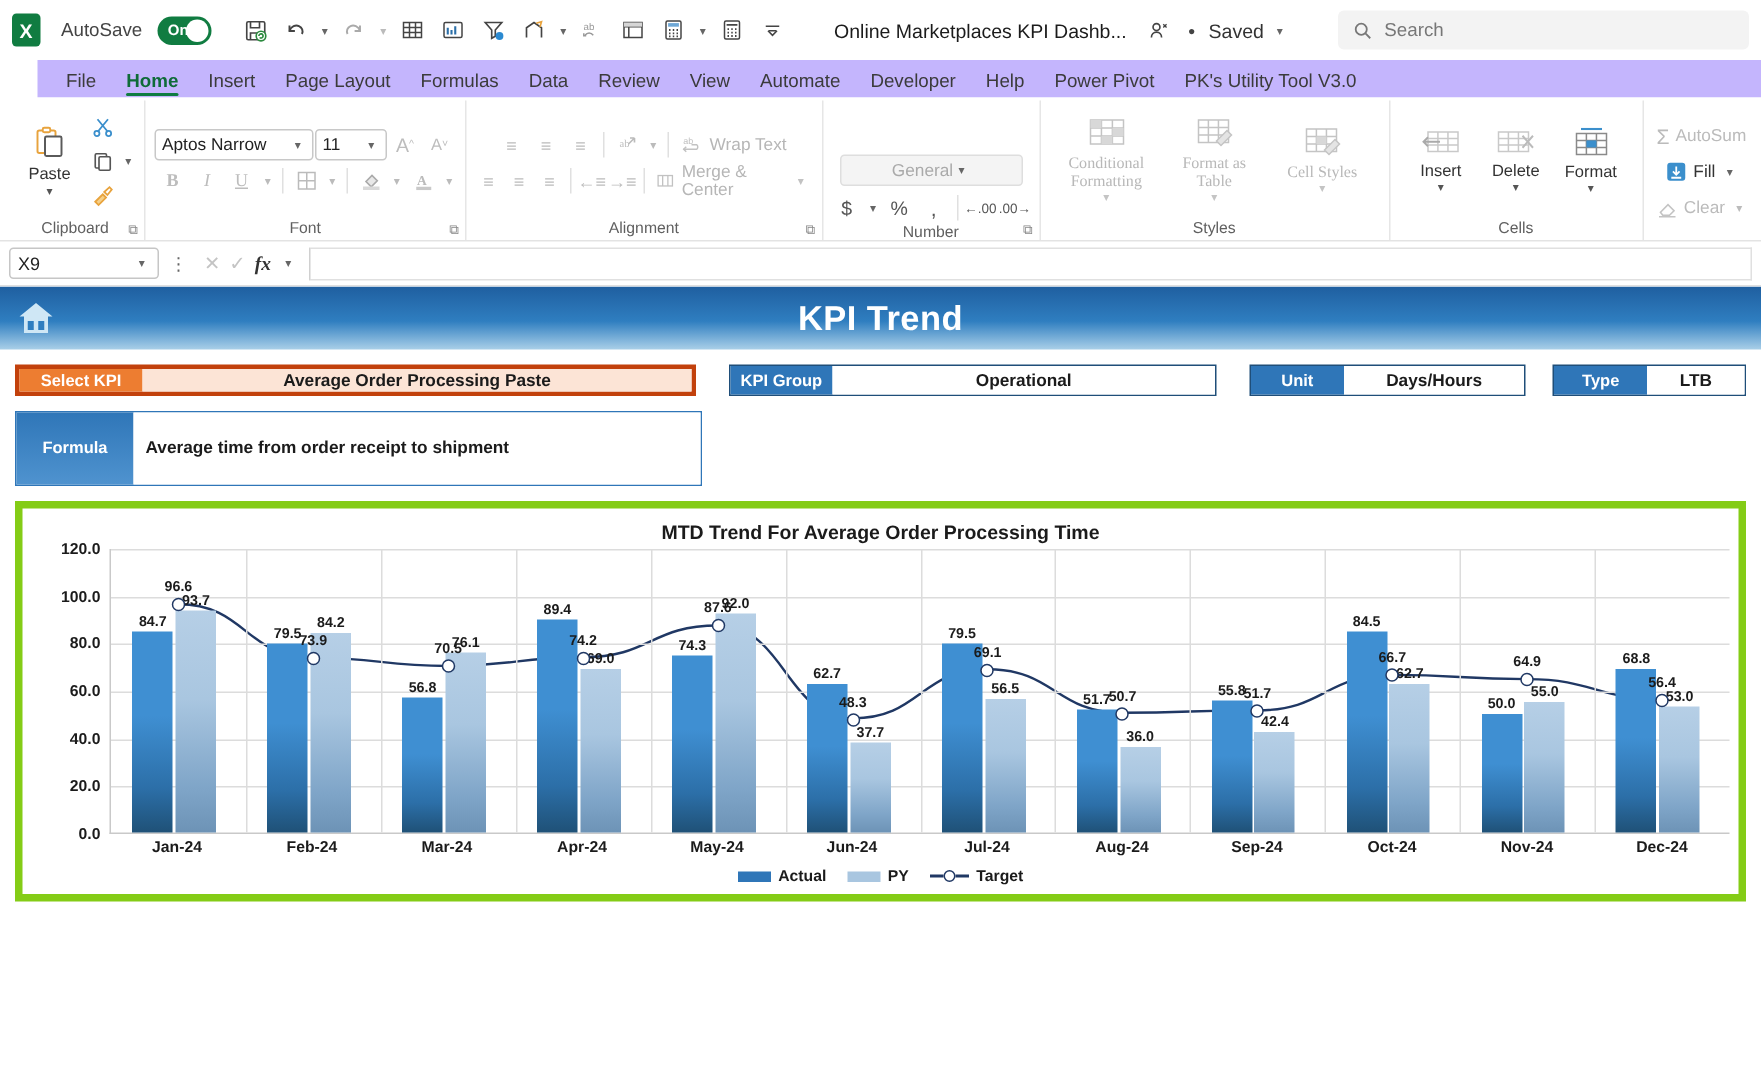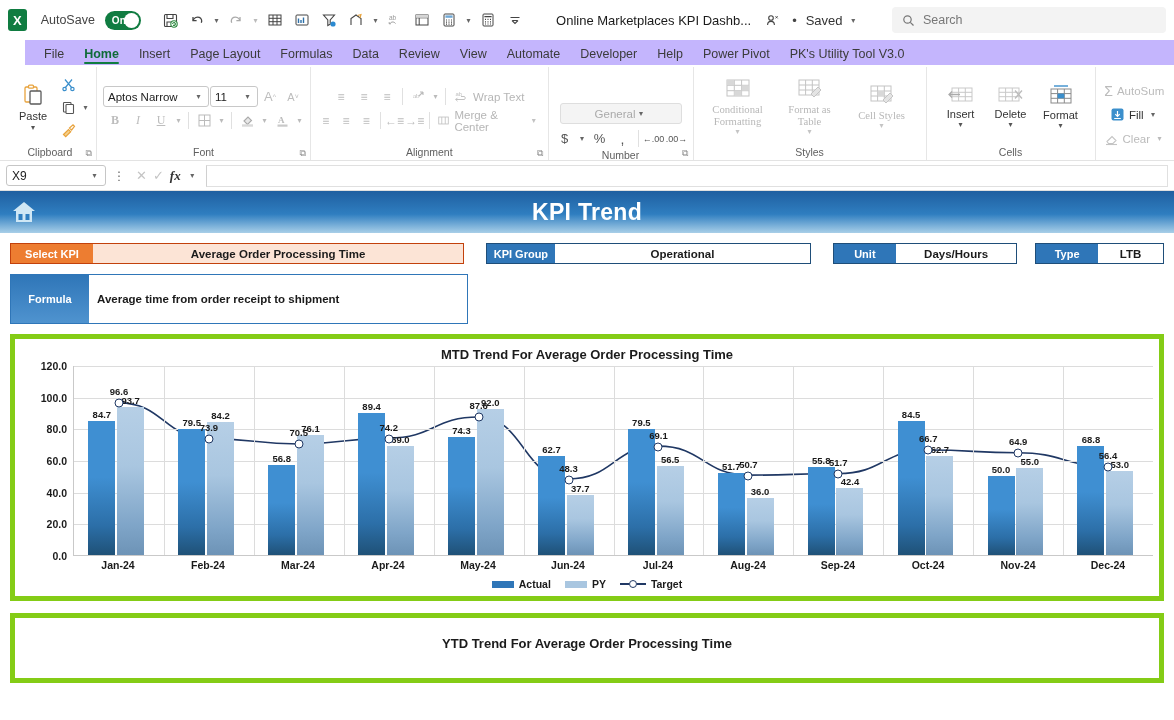--- a/index.html
+++ b/index.html
@@ -86,21 +86,21 @@
     background:linear-gradient(180deg,#1f5fa0 0%,#2f7ec0 55%,#a9cfe8 100%);}
   .home-ic{margin-left:10px;width:28px;height:26px;display:flex;align-items:center;justify-content:center;}
   .kpi-title{position:absolute;left:0;right:0;text-align:center;color:#fff;font-size:23px;font-weight:bold;letter-spacing:.3px;}
 
   .selrow{display:flex;align-items:center;gap:0;padding:10px 10px 0;}
   .chip{display:flex;align-items:stretch;height:21px;}
   .chip .lab{display:flex;align-items:center;justify-content:center;font-size:11px;font-weight:bold;color:#fff;padding:0 8px;white-space:nowrap;}
   .chip .val{display:flex;align-items:center;justify-content:center;font-size:11.5px;font-weight:bold;color:#1b1b1b;padding:0 8px;}
 
   .chip.kpi .lab{background:#ed7d31;}
-  .chip.kpi{border:1px solid #c2410c;}
+  .chip.kpi{border:3px solid #c2410c;}
   .chip.kpi .val{background:#fce4d6;flex:1;}
 
   .chip.blue .lab{background:#2f76b8;}
   .chip.blue{border:1px solid #1f4e79;}
   .chip.blue .val{background:#fff;flex:1;}
 
   .inforow{display:flex;gap:32px;padding:10px 10px 0;}
   .infobox{display:flex;align-items:stretch;border:1px solid #2f76b8;min-height:50px;}
   .infobox .lab{display:flex;align-items:center;justify-content:center;font-size:11px;font-weight:bold;color:#fff;
     background:linear-gradient(180deg,#2f76b8,#4f93cf);padding:0 10px;white-space:nowrap;}
@@ -538,21 +538,21 @@
         <rect x="7.5" y="14" width="4" height="6" fill="#2f7ec0"></rect>
         <rect x="14.5" y="14" width="4" height="6" fill="#2f7ec0"></rect>
       </svg>
     </div>
     <div class="kpi-title">KPI Trend</div>
   </div>
 
   <div class="selrow">
     <div class="chip kpi" style="width:458px">
       <span class="lab" style="width:82px">Select KPI</span>
-      <span class="val">Average Order Processing Time</span>
+      <span class="val">Average Order Processing Paste</span>
     </div>
     <div style="width:22px"></div>
     <div class="chip blue" style="width:328px">
       <span class="lab" style="width:68px">KPI Group</span>
       <span class="val">Operational</span>
     </div>
     <div style="width:22px"></div>
     <div class="chip blue" style="width:186px">
       <span class="lab" style="width:62px">Unit</span>
       <span class="val">Days/Hours</span>
@@ -705,16 +705,13 @@
         <span class="lgline">
           <span class="ln"></span>
             <span class="dot"></span>
             <span class="ln"></span>
         </span>
         <span>Target</span>
       </div>
     </div>
   </div>
 
-  <div class="chartcard" style="margin-top:12px;height:70px;overflow:hidden;padding-top:18px;">
-    <div class="chart-title">YTD Trend For Average Order Processing Time</div>
-  </div>
 </div>
 
 </body></html>

